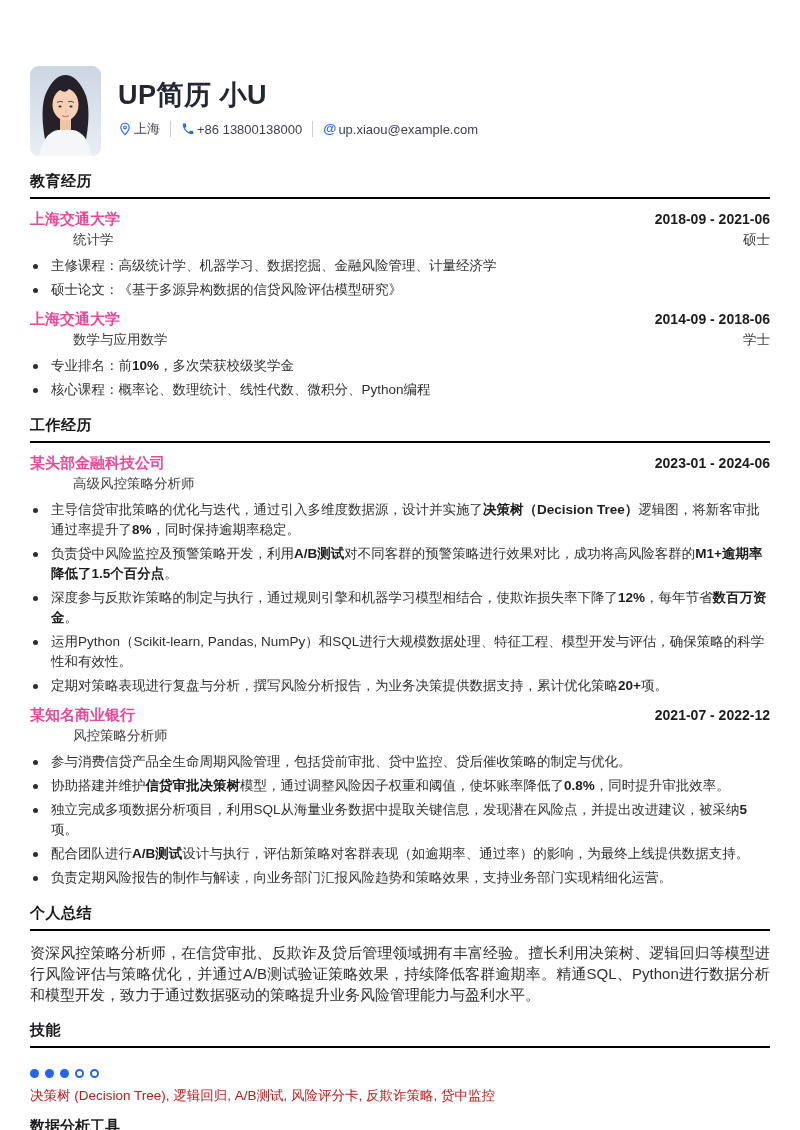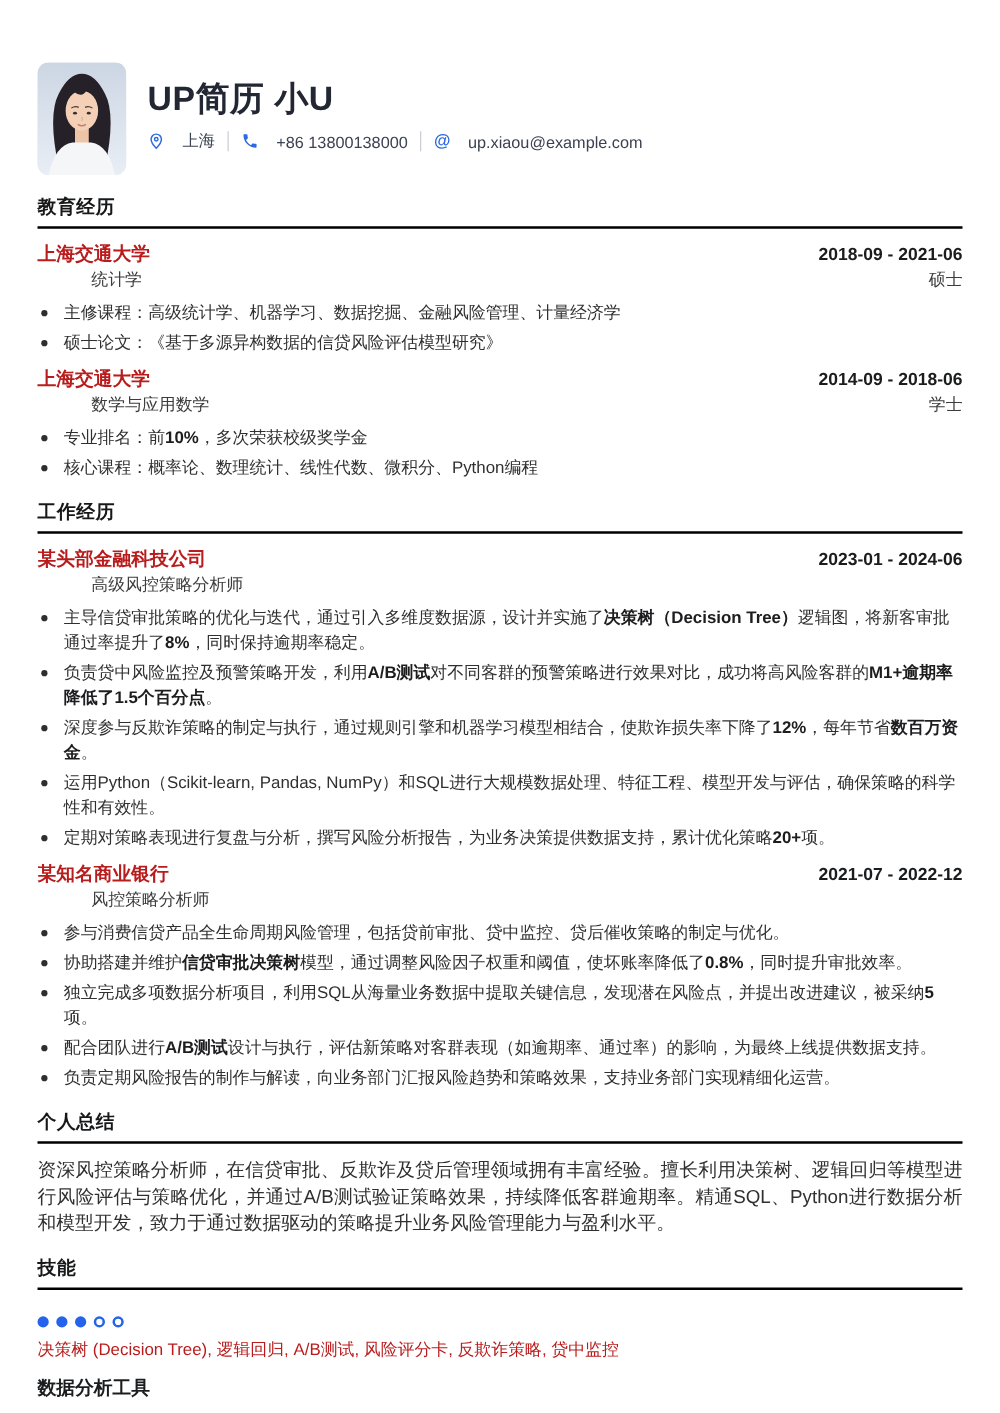--- a/index.html
+++ b/index.html
@@ -1,40 +1,40 @@
 <!DOCTYPE html>
 <html><head>
 <meta charset="utf-8">
 <style>
   html,body{margin:0;padding:0;background:#ffffff;}
   .page{
     position:relative;width:800px;height:1130px;box-sizing:border-box;
-    margin:0 auto;padding:0 30px;background:#fff;overflow:hidden;
+    margin:0 auto;padding:16px 30px;background:#fff;overflow:hidden;
     font-family:"Liberation Sans","DejaVu Sans",sans-serif;color:#333;
   }
   
   .header{display:flex;align-items:flex-start;padding-top:50px;}
   .avatar{width:71px;height:90px;border-radius:9px;overflow:hidden;flex:none;background:#dde4ec;}
   .avatar svg{display:block;}
   .h-right{margin-left:17px;padding-top:14px;min-width:0;}
   .name{font-size:27px;font-weight:bold;color:#222733;letter-spacing:.5px;line-height:1.15;}
   .contact{display:flex;align-items:center;margin-top:9px;font-size:13px;color:#3a4150;}
-  .c-item{display:flex;align-items:center;gap:14px;white-space:nowrap;}
+  .c-item{display:flex;align-items:center;gap:2px;white-space:nowrap;}
   .c-sep{width:1px;height:16px;background:#c9ced6;margin:0 10px;}
   .c-icon{width:14px;height:14px;color:#2b6ae0;flex:none;}
   .at-glyph{color:#2b6ae0;font-weight:bold;font-size:13.5px;line-height:1;}
   
   .sec{margin-top:16px;}
   .sec-title{font-size:15px;font-weight:bold;color:#17181a;margin:0;padding-bottom:6px;
     border-bottom:2px solid #000000;letter-spacing:.5px;}
   .sec-body{padding-top:11px;}
   
   .entry{margin-bottom:10px;}
   .erow{display:flex;justify-content:space-between;align-items:baseline;}
-  .org{font-size:15px;font-weight:bold;color:#b91c1c;}
+  .org{font-size:15px;font-weight:bold;color:#ec4899;}
   .edate{font-size:14px;font-weight:bold;color:#1b1c1e;white-space:nowrap;}
   .sub{margin-top:2px;margin-left:43px;}
   .role,.deg{font-size:13.5px;color:#3c3c3c;}
   .bullets{list-style:none;margin:7px 0 0 0;padding:0;}
   .bullets li{display:flex;margin-bottom:4px;font-size:13.5px;line-height:20px;color:#303030;}
   .marker{flex:none;width:21px;padding-left:3px;box-sizing:border-box;}
   .marker i{display:block;width:5px;height:5px;border-radius:50%;background:#2e2e2e;margin-top:8px;}
   .btext{flex:1;min-width:0;}
   .btext b{font-weight:bold;color:#1d1d1f;}
   

